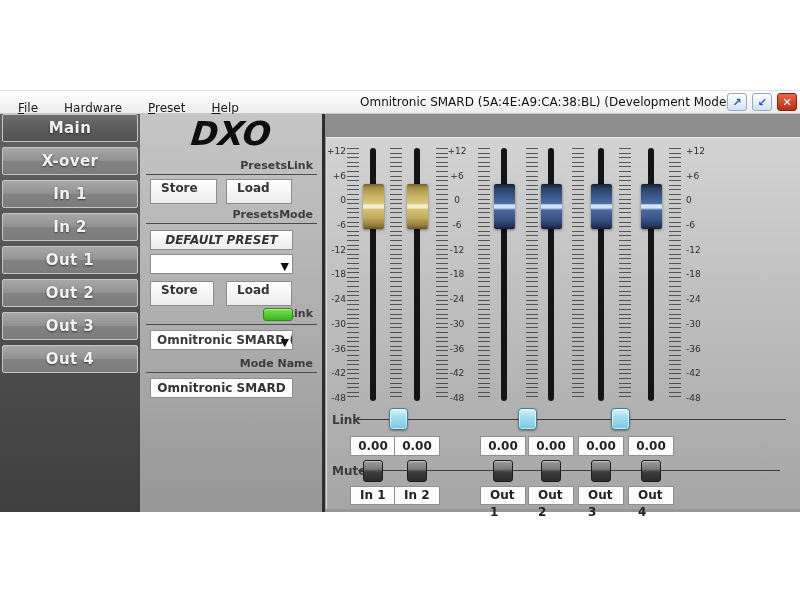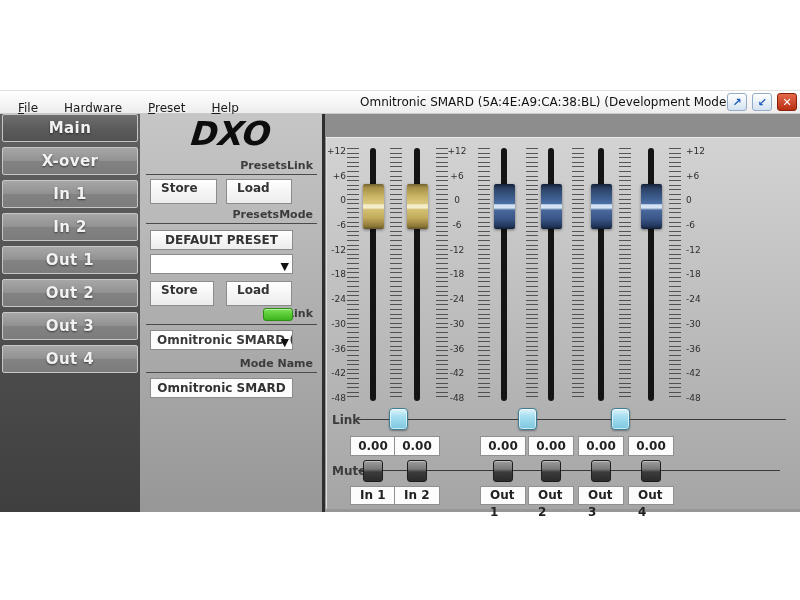--- a/index.html
+++ b/index.html
@@ -35,21 +35,21 @@
   
   .logo { position:absolute; left:0; top:4px; width:100%; text-align:center; color:#0d0d0d; }
   .logo-main { font-size:33px; font-weight:bold; font-style:italic; letter-spacing:0px; transform:skewX(-6deg); line-height:32px; }
   .logo-sub  { font-size:12px; font-weight:bold; font-style:italic; letter-spacing:.5px; margin-top:-3px; }
   .sec-head { position:absolute; left:10px; width:163px; display:flex; justify-content:flex-end;
     font-size:11px; font-weight:bold; color:#3c3c3c; }
   .rule { position:absolute; left:6px; width:171px; height:1px; background:#4a4a4a; }
   .btn { position:absolute; height:25px; background:linear-gradient(180deg,#ffffff,#ececec);
     border:1px solid #8c8c8c; font-size:12px; font-weight:bold; color:#333; line-height:17px; cursor:pointer; }
   .btn.pad { padding-left:10px; }
-  .btn.center { text-align:center; }
+  .btn.center { text-align:center;font-style:italic; }
   .combo { position:absolute; left:10px; width:143px; height:20px; background:#fff; border:1px solid #8c8c8c;
     font-size:12px; font-weight:bold; color:#3a3a3a; line-height:18px; padding-left:6px; cursor:pointer; white-space:nowrap; overflow:hidden; }
   .dd-arrow { position:absolute; right:3px; top:3px; font-size:11px; color:#111; }
   .led { position:absolute; left:123px; width:30px; height:13px; border-radius:3px;
     background:linear-gradient(180deg,#79e152,#3cb41d); border:1px solid #2f8d13; box-shadow:inset 0 1px 0 rgba(255,255,255,.45); }
   .textbox { position:absolute; left:10px; width:143px; height:20px; background:#fcfcfc; border:1px solid #8c8c8c;
     font-size:12px; font-weight:bold; color:#333; line-height:18px; text-align:center; }
 
   
   .faderpanel { position:absolute; left:325px; top:23px; width:528px; height:398px;

